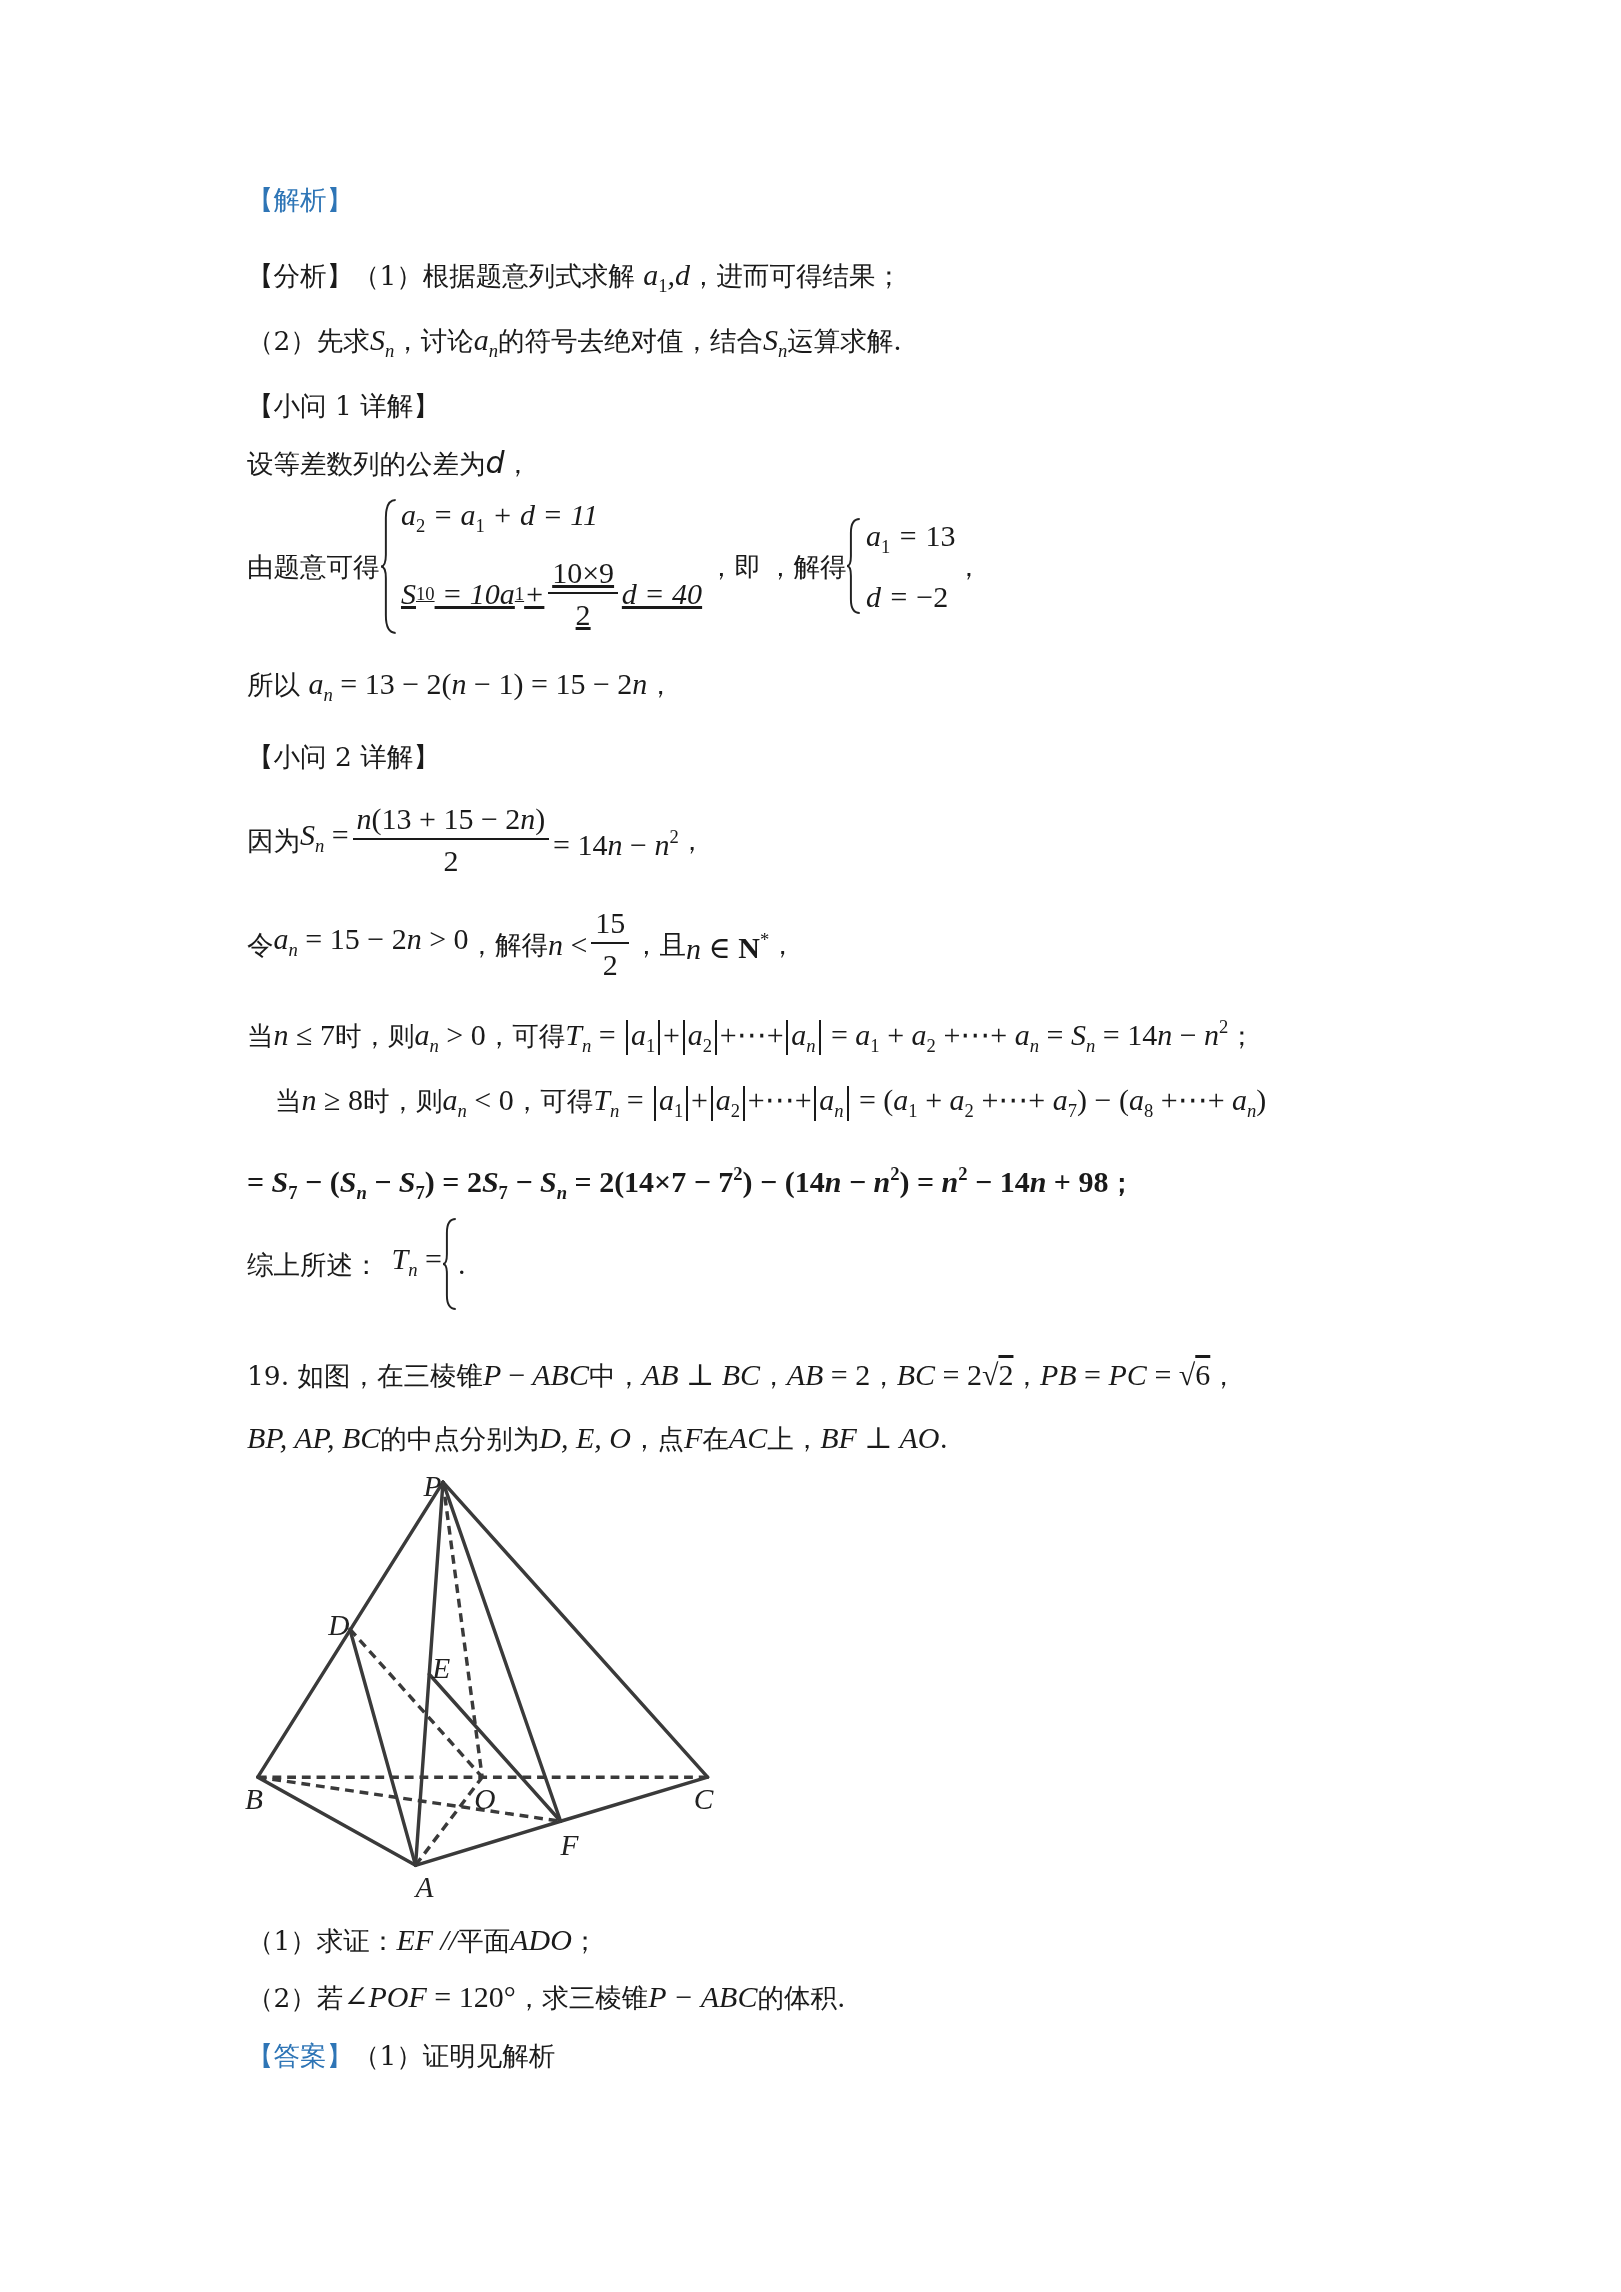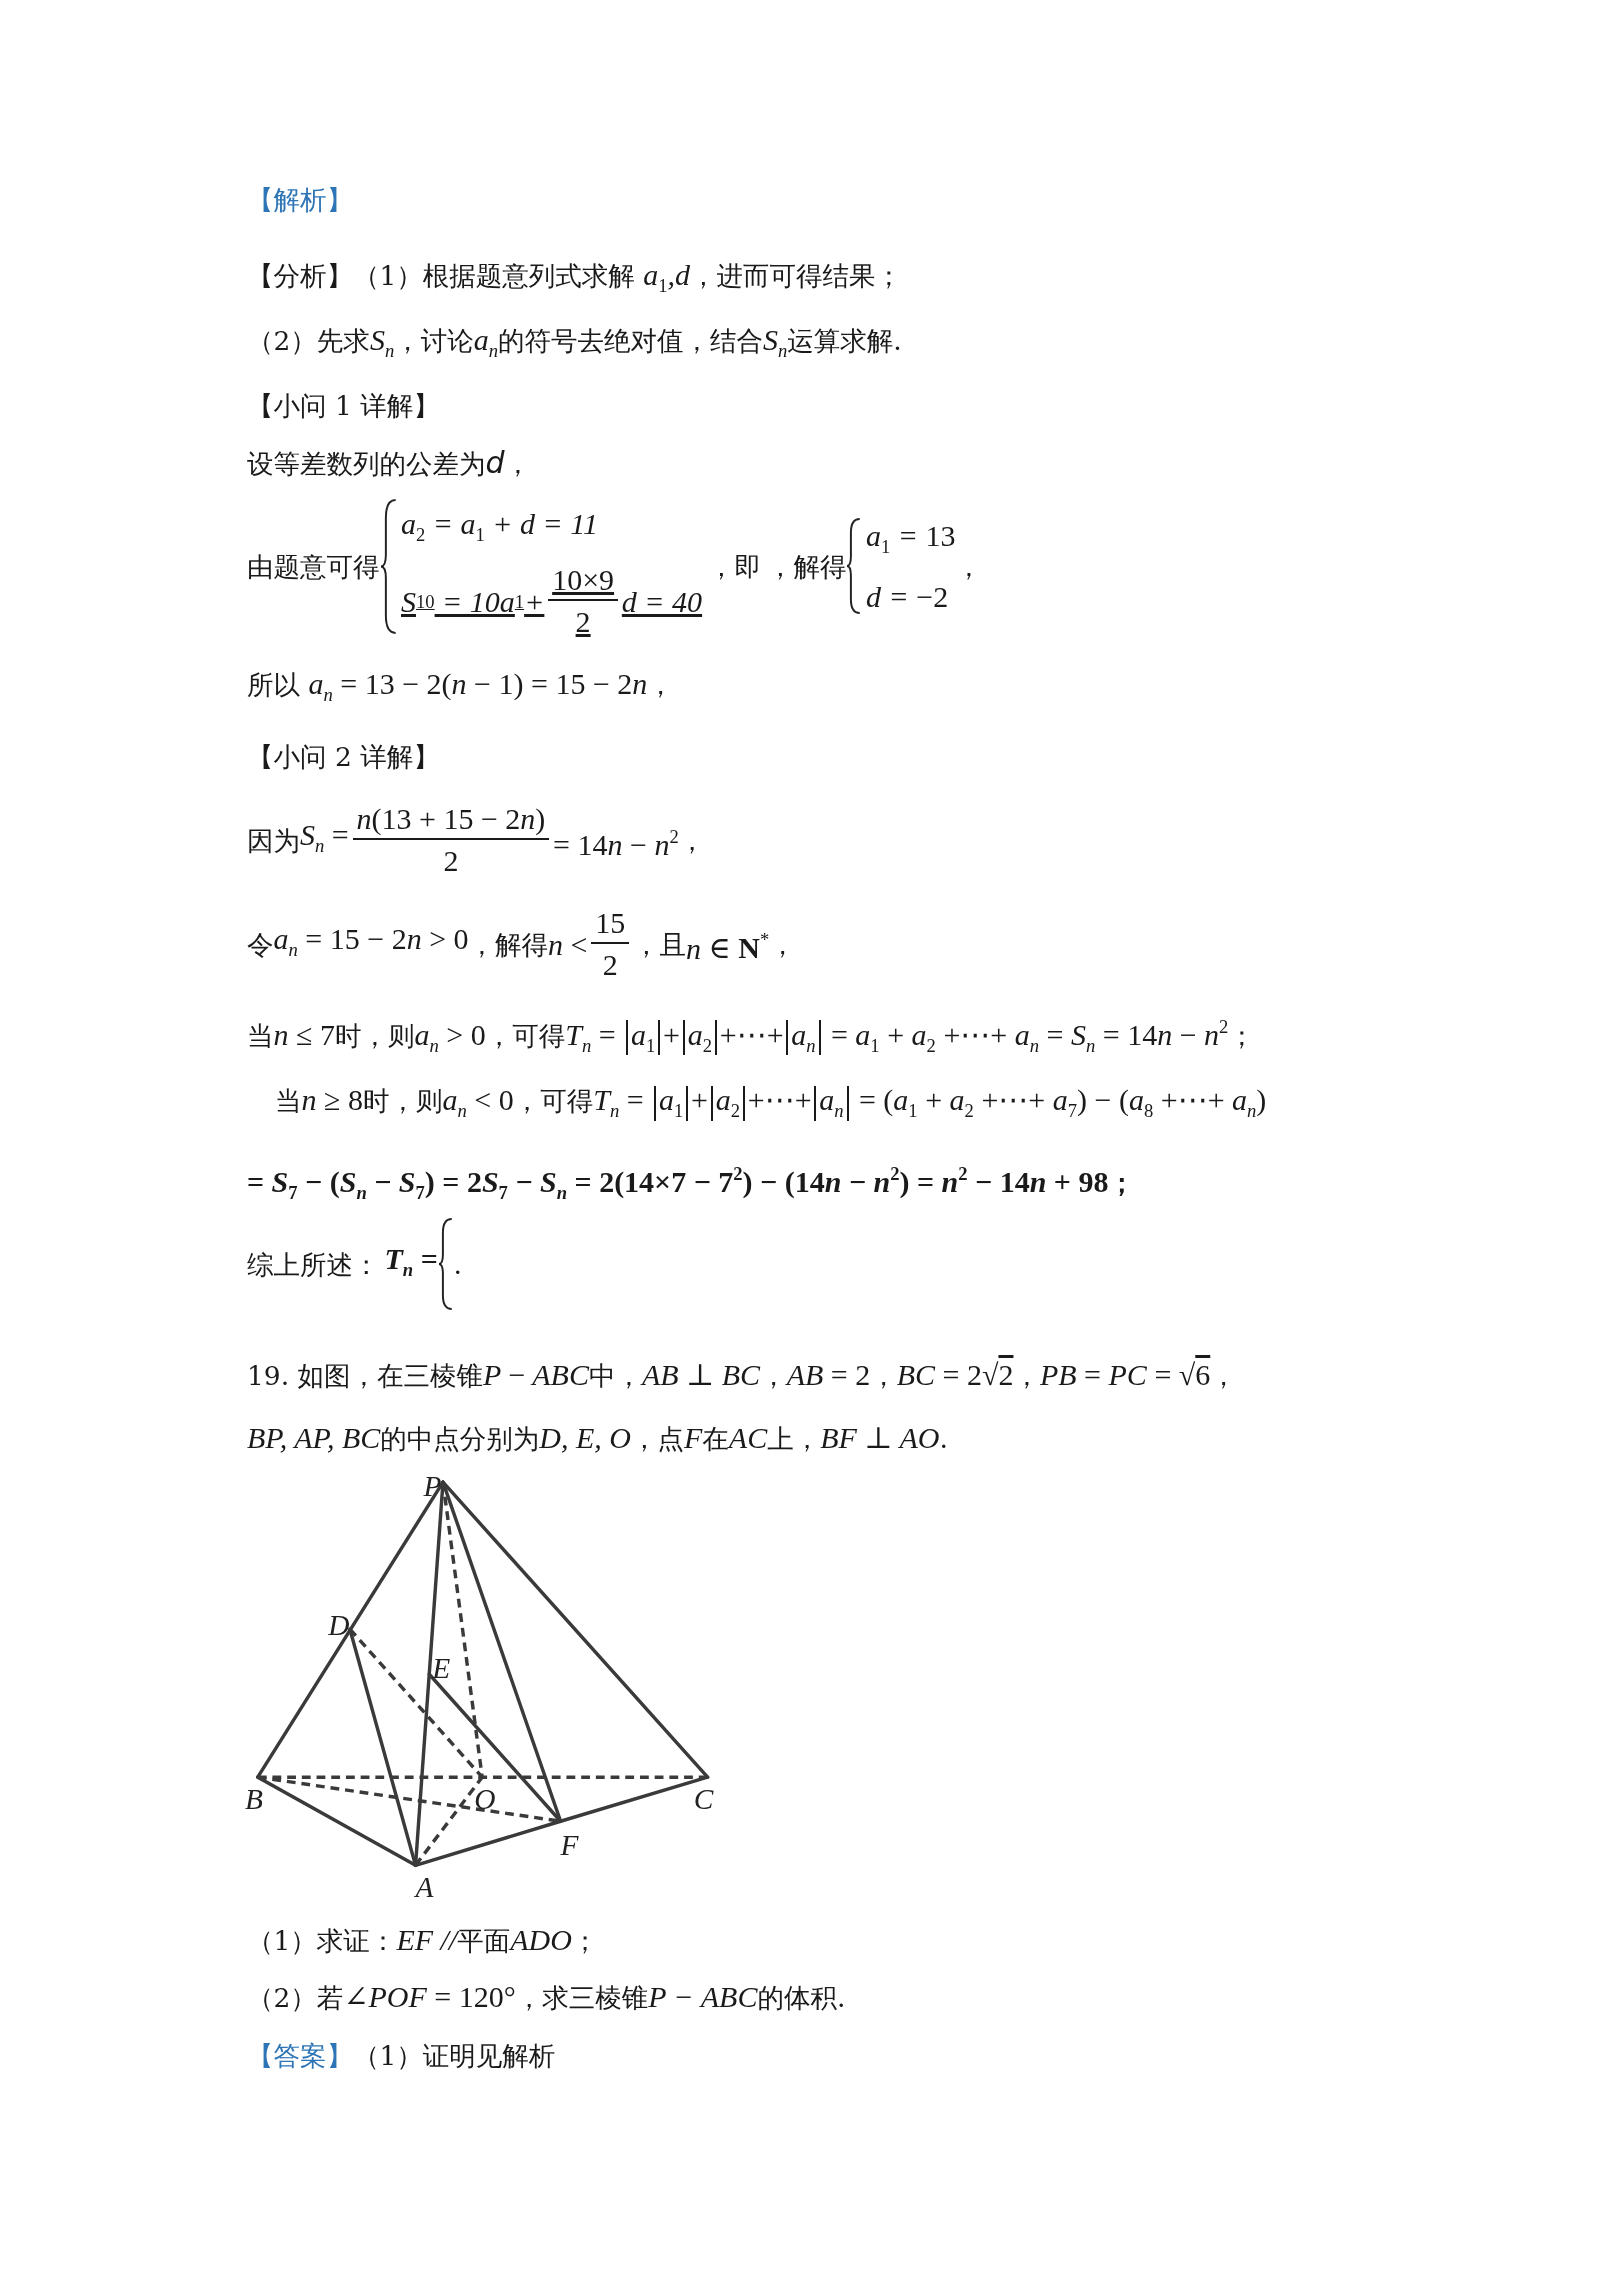--- a/index.html
+++ b/index.html
@@ -41,21 +41,21 @@
   <span>设等差数列的公差为</span><span class="sans-d">d</span><span>，</span>
 </div>
 
 <div class="line" style="top:495px; height:142px; display:flex; align-items:center;">
   <span>由题意可得</span>
   <span class="sys">
     <svg width="17.6" height="137" viewBox="0 0 18 140">
         <path d="M16 2 Q6 2 6 20 L6 58 Q6 70 1 70 Q6 70 6 82 L6 120 Q6 138 16 138" fill="none" stroke="#222" stroke-width="2"></path>
       </svg>
     <span class="rows" style="height:137px; margin-left:3.9px;">
-      <span class="m" style="line-height:52px;">a<span class="subr">2</span> = a<span class="subr">1</span> + d = 11</span>
+      <span class="m" style="line-height:33px;">a<span class="subr">2</span> = a<span class="subr">1</span> + d = 11</span>
       <span class="m" style="display:flex; align-items:center;text-decoration:underline;">S<span class="subr">10</span>&nbsp;= 10a<span class="subr">1</span> +
         <span class="frac mr" style="font-style:normal;">
             <span class="num">10×9</span>
             <span class="den">2</span>
           </span>d = 40</span>
     </span>
   </span>
   <span style="margin-left:5.9px;">，即</span>
   <span style="margin-left:5.9px;">，解得</span>
   <span class="sys">
@@ -109,21 +109,21 @@
 <div class="line" style="top:1083px;margin-left:28px;">
   <span>当</span><span class="m">n <span style="font-style:normal">≥ 8</span></span><span>时，则</span><span class="m">a<span class="sub">n</span> <span style="font-style:normal">&lt; 0</span></span><span>，可得</span><span class="m">T<span class="sub">n</span> <span style="font-style:normal">=</span> <span class="bar"></span>a<span class="subr">1</span><span class="bar"></span><span style="font-style:normal">+</span><span class="bar"></span>a<span class="subr">2</span><span class="bar"></span><span style="font-style:normal">+⋯+</span><span class="bar"></span>a<span class="sub">n</span><span class="bar"></span> <span style="font-style:normal">= (</span>a<span class="subr">1</span> <span style="font-style:normal">+</span> a<span class="subr">2</span> <span style="font-style:normal">+⋯+</span> a<span class="subr">7</span><span style="font-style:normal">) − (</span>a<span class="subr">8</span> <span style="font-style:normal">+⋯+</span> a<span class="sub">n</span><span style="font-style:normal">)</span></span>
 </div>
 
 <div class="line" style="top:1157px;font-weight:bold;">
   <span class="m"><span style="font-style:normal">=</span> S<span class="subr">7</span> <span style="font-style:normal">− (</span>S<span class="sub">n</span> <span style="font-style:normal">−</span> S<span class="subr">7</span><span style="font-style:normal">) = 2</span>S<span class="subr">7</span> <span style="font-style:normal">−</span> S<span class="sub">n</span> <span style="font-style:normal">= 2(14×7 − 7<span class="sup">2</span>) − (14</span>n <span style="font-style:normal">−</span> n<span class="sup" style="font-style:normal">2</span><span style="font-style:normal">) =</span> n<span class="sup" style="font-style:normal">2</span> <span style="font-style:normal">− 14</span>n <span style="font-style:normal">+ 98</span></span><span>；</span>
 </div>
 
 <div class="line" style="top:1215px; height:98px; display:flex; align-items:center;">
   <span>综上所述：</span>
-  <span class="m" style="margin-left:5px;font-weight:bold;">T<span class="sub">n</span> <span style="font-style:normal">=</span></span>
+  <span class="m" style="margin-left:12px;">T<span class="sub">n</span> <span style="font-style:normal">=</span></span>
   <span class="sys">
     <svg width="15.7" height="94" viewBox="0 0 16 96">
         <path d="M14 2 Q5 2 5 16 L5 38 Q5 48 1 48 Q5 48 5 58 L5 80 Q5 94 14 94" fill="none" stroke="#222" stroke-width="2"></path>
       </svg>
   </span>
   <span>.</span>
 </div>
 
 <div class="line" style="top:1358px;">
   <span>19. 如图，在三棱锥</span><span class="m">P <span style="font-style:normal">−</span> ABC</span><span>中，</span><span class="m">AB <span style="font-style:normal">⊥</span> BC</span><span>，</span><span class="m">AB <span style="font-style:normal">= 2</span></span><span>，</span><span class="m">BC <span style="font-style:normal">= 2√<span style="text-decoration:overline">2</span></span></span><span>，</span><span class="m">PB <span style="font-style:normal">=</span> PC <span style="font-style:normal">= √<span style="text-decoration:overline">6</span></span></span><span>，</span>

